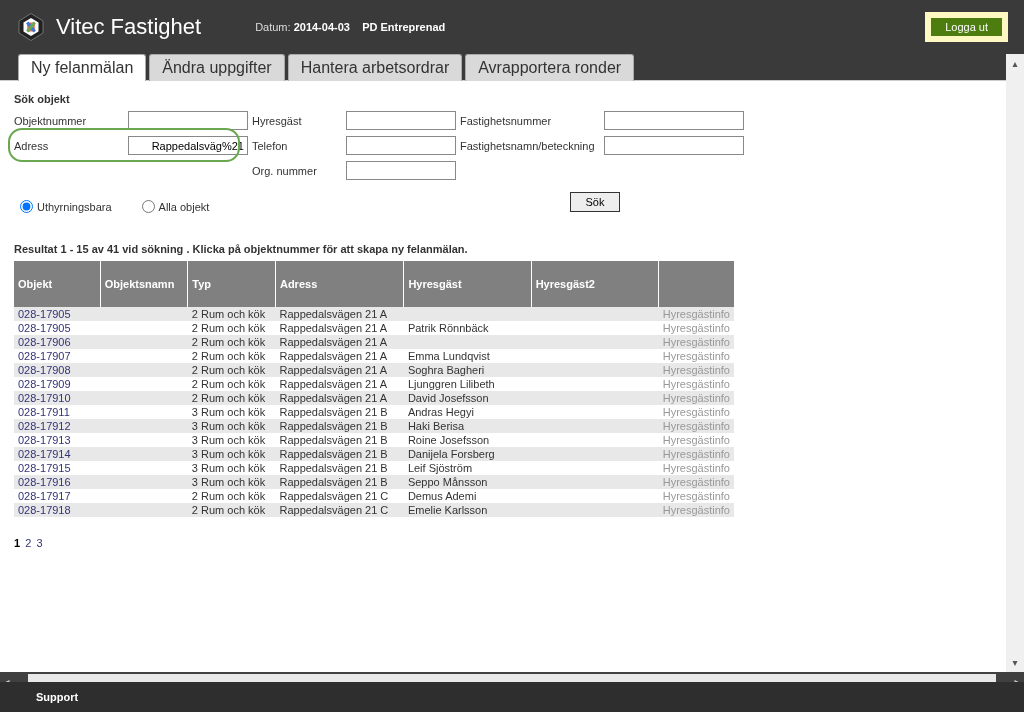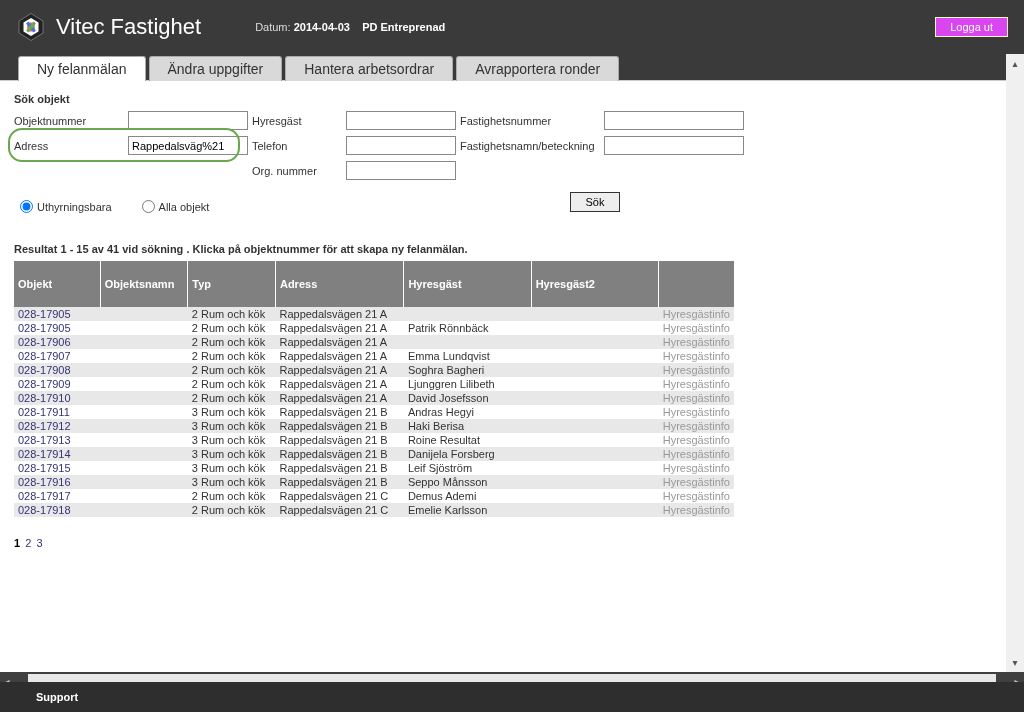--- a/index.html
+++ b/index.html
@@ -10,31 +10,31 @@
   .hscroll { position: absolute; left: 0; right: 0; bottom: 22px; height: 18px; background: #404040; display: flex; align-items: center; }
   .hscroll .track { flex: 1; height: 14px; margin: 0 14px; background: #e8e8e8; position: relative; }
   .hscroll .arrow { width: 14px; color: #ccc; text-align: center; font-size: 10px; cursor: pointer;}
   .footer { position: absolute; left: 0; right: 0; bottom: 0; height: 30px; background: #2e2e2e; color: #fff; font-weight: bold; font-size: 11px; display: flex; align-items: center; padding-left: 36px;}
   .header { height: 54px; background: #3a3a3a; display: flex; align-items: center; padding: 0 16px; }
   .logo { width: 30px; height: 30px; margin-right: 10px; }
   .brand { color: #fff; font-size: 22px; font-weight: normal; margin-right: 40px;}
   .datum { color: #ddd; font-size: 11px; margin-left: 14px; }
   .datum b { font-weight: bold; color: #fff; }
   .sp { flex: 1; }
-  .logout { background: #d946ef; color: #fff; border: 1px solid #fef9c3; padding: 3px 14px; font-size: 11px; cursor: pointer;}
-  .tab { background: #d9d9d9; border: 1px solid #aaa; border-bottom: none; padding: 4px 18px; font-size: 14px; color: #333; cursor: pointer; border-top-left-radius: 3px; border-top-right-radius: 3px;}
+  .logout { background: #4d7c0f; color: #fff; border: 6px solid #fef9c3; padding: 3px 14px; font-size: 11px; cursor: pointer;}
+  .tab { background: #d9d9d9; border: 1px solid #aaa; border-bottom: none; padding: 4px 12px; font-size: 16px; color: #333; cursor: pointer; border-top-left-radius: 3px; border-top-right-radius: 3px;}
   .tab.active { background: #fff; font-weight: normal; }
   .content { position: absolute; top: 54px; left: 0; right: 18px; bottom: 40px; overflow: hidden; }
   .tabstrip { height: 26px; background: #3a3a3a; display: flex; align-items: flex-end; padding-left: 18px; gap: 3px;}
   .tabstrip .tab { position: relative; top: 1px; }
   .panel { border-top: 1px solid #ccc; padding: 12px 14px 0 14px; }
   .section-title { font-weight: bold; margin-bottom: 6px; }
   .form-grid { display: grid; grid-template-columns: 110px 120px 90px 110px 140px 140px; column-gap: 4px; row-gap: 6px; align-items: center;}
   .form-grid label { font-size: 11px; }
-  .form-grid input[type=text] { width: 100%; height: 19px; border: 1px solid #888; font-size: 11px; padding: 1px 3px;}
+  .form-grid input[type=text] { width: 100%; height: 19px; border: 1px solid #888; font-size: 11px; padding: 1px 3px; text-align: right;}
   .highlight-wrap { position: relative; display: inline-block; }
   .highlight-wrap::after { content: ""; position: absolute; left: -120px; top: -8px; width: 228px; height: 30px; border: 2px solid #6aa84f; border-radius: 14px; pointer-events: none;}
   .radios { margin-top: 10px; display: flex; gap: 30px; margin-left: 6px; }
   .radios label { display: flex; align-items: center; gap: 4px; font-size: 11px;}
   .sok-btn { margin-left: auto; width: 50px; height: 20px; border: 1px solid #333; background: #eee; font-size: 11px; cursor: pointer;}
   .radios-row { display:flex; align-items:center; margin-top:10px; width: 606px;}
   .result-title { font-weight: bold; margin: 30px 0 6px 0;}
   table { border-collapse: collapse; width: 720px; font-size: 11px;}
   thead th { background: #808080; color: #fff; text-align: left; font-weight: bold; padding: 17px 4px; border-right: 1px solid #fff;}
   thead th:last-child { border-right: none; }
@@ -221,21 +221,21 @@
               <td>Rappedalsvägen 21 B</td>
               <td>Haki Berisa</td>
               <td></td>
               <td class="info-link"><a href="#" style="color:#999">Hyresgästinfo</a></td>
             </tr>
             <tr class="odd">
               <td><a href="#">028-17913</a></td>
               <td></td>
               <td>3 Rum och kök</td>
               <td>Rappedalsvägen 21 B</td>
-              <td>Roine Resultat</td>
+              <td>Roine Josefsson</td>
               <td></td>
               <td class="info-link"><a href="#" style="color:#999">Hyresgästinfo</a></td>
             </tr>
             <tr class="even">
               <td><a href="#">028-17914</a></td>
               <td></td>
               <td>3 Rum och kök</td>
               <td>Rappedalsvägen 21 B</td>
               <td>Danijela Forsberg</td>
               <td></td>

